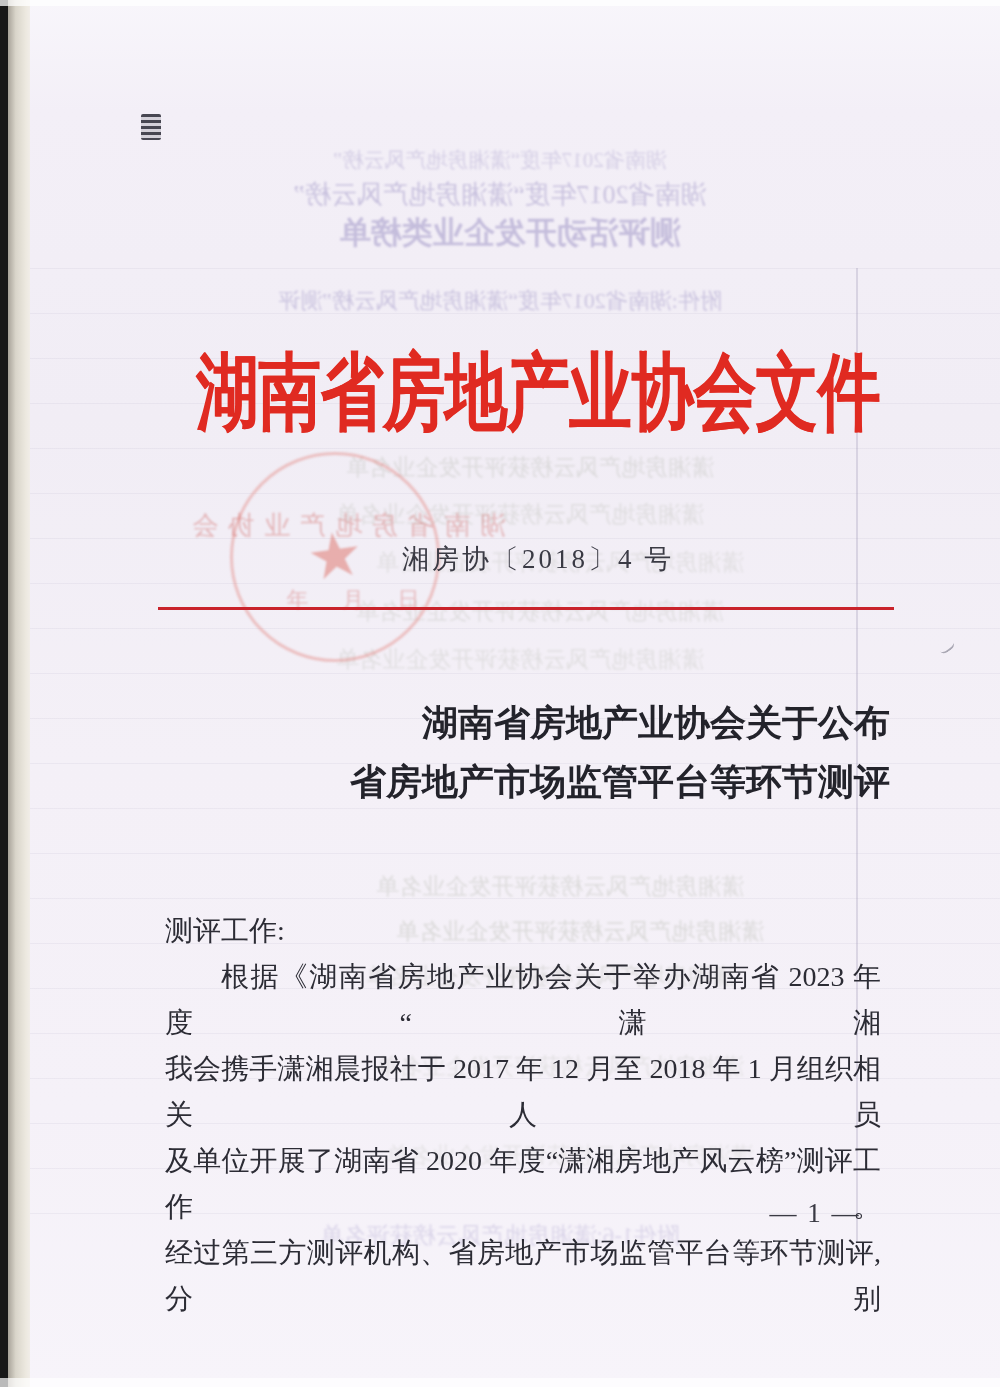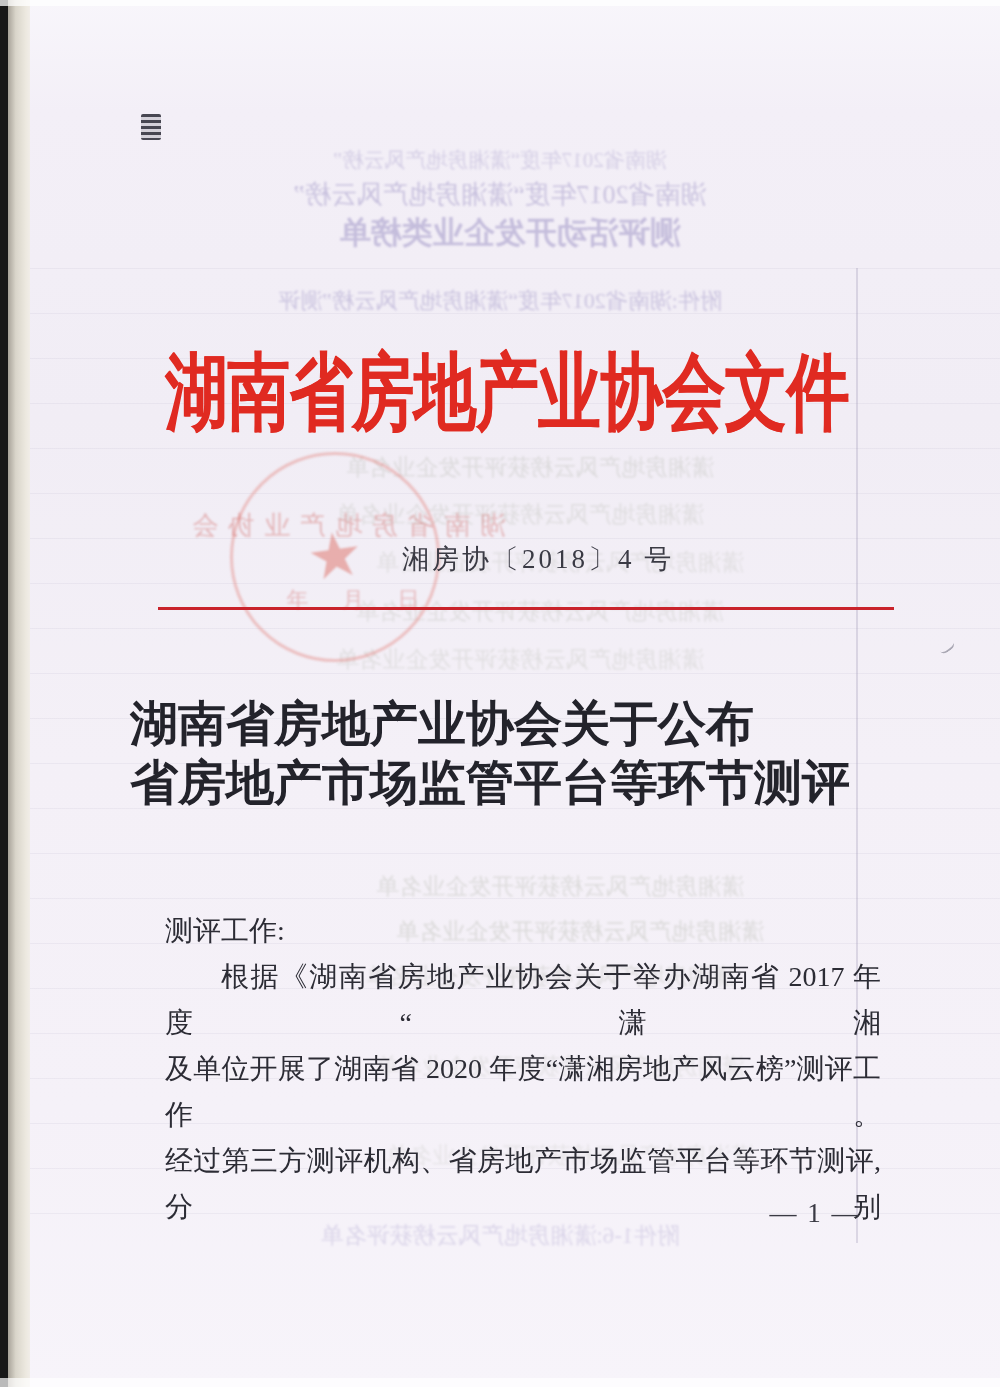--- a/index.html
+++ b/index.html
@@ -43,30 +43,30 @@
 
   .seal{position:absolute;left:230px;top:452px;width:204px;height:204px;border-radius:50%;
     border:3px solid rgba(226,128,122,.42);filter:blur(1.3px);}
   .seal-star{position:absolute;left:50%;top:50%;transform:translate(-50%,-52%) rotate(-8deg);
     font-size:62px;color:rgba(222,110,100,.5);font-family:"DejaVu Sans",sans-serif;}
   .seal-arc{position:absolute;left:148px;top:508px;width:392px;text-align:center;font-size:26px;
     letter-spacing:10px;color:rgba(205,90,85,.38);transform:scaleX(-1);filter:blur(1px);white-space:nowrap;}
   .seal-date{position:absolute;left:230px;top:585px;width:260px;text-align:center;font-size:22px;
     color:rgba(205,90,85,.35);filter:blur(1px);letter-spacing:14px;white-space:nowrap;}
 
-  .doc-title{position:absolute;left:0;right:0;top:336px;margin:0;text-align:center;
+  .doc-title{position:absolute;left:0;right:0;top:336px;margin:0;text-align:right;
     font-size:84px;font-weight:bold;color:#e02a21;padding-left:14px;}
   .doc-title .squeeze{display:inline-block;transform:scaleX(.74);transform-origin:50% 50%;
     white-space:nowrap;text-shadow:1px 0 0 currentColor;}
   .doc-number{position:absolute;left:0;right:0;top:541px;text-align:center;padding-left:76px;
     font-size:27px;color:#3a3a44;letter-spacing:3px;}
   .red-rule{position:absolute;left:158px;top:607px;width:736px;height:3px;background:#c9232b;}
 
-  .heading{position:absolute;left:130px;width:760px;top:694px;text-align:left;
-    font-weight:bold;color:#23232b;font-size:48px;line-height:59px;}
+  .heading{position:absolute;left:130px;width:760px;top:694px;text-align:right;
+    font-weight:bold;color:#23232b;font-size:36px;line-height:59px;}
   .heading-line{white-space:nowrap;}
 
   .body-text{position:absolute;left:165px;top:908px;width:716px;font-size:28px;
     line-height:46px;color:#2c2c35;}
   .jl{text-align:justify;text-align-last:justify;}
   .indent{text-indent:56px;}
 
   .page-number{position:absolute;left:760px;top:1198px;width:110px;text-align:center;
     font-size:27px;color:#3a3a44;letter-spacing:2px;white-space:nowrap;}
 </style>
@@ -111,21 +111,22 @@
   <div class="doc-number">湘房协〔2018〕4 号</div>
   <div class="red-rule"></div>
 
   <div class="heading">
     <div class="heading-line">湖南省房地产业协会关于公布</div>
     <div class="heading-line">省房地产市场监管平台等环节测评</div>
   </div>
 
   <div class="body-text">
     <div class="body-line">测评工作:</div>
-    <div class="body-line jl indent">根据《湖南省房地产业协会关于举办湖南省 2017 年度“潇湘</div>
+    <div class="body-line jl indent">根据《湖南省房地产业协会关于举办湖南省 2023 年度“潇湘</div>
+    <div class="body-line jl">我会携手潇湘晨报社于 2017 年 12 月至 2018 年 1 月组织相关人员</div>
     <div class="body-line jl">及单位开展了湖南省 2020 年度“潇湘房地产风云榜”测评工作。</div>
     <div class="body-line jl">经过第三方测评机构、省房地产市场监管平台等环节测评,分别</div>
   </div>
 
   <div class="page-number">— 1 —</div>
 
   <div class="edge-black"></div>
   <div class="edge-light"></div>
   <div class="top-edge"></div>
   <div class="bottom-edge"></div>

